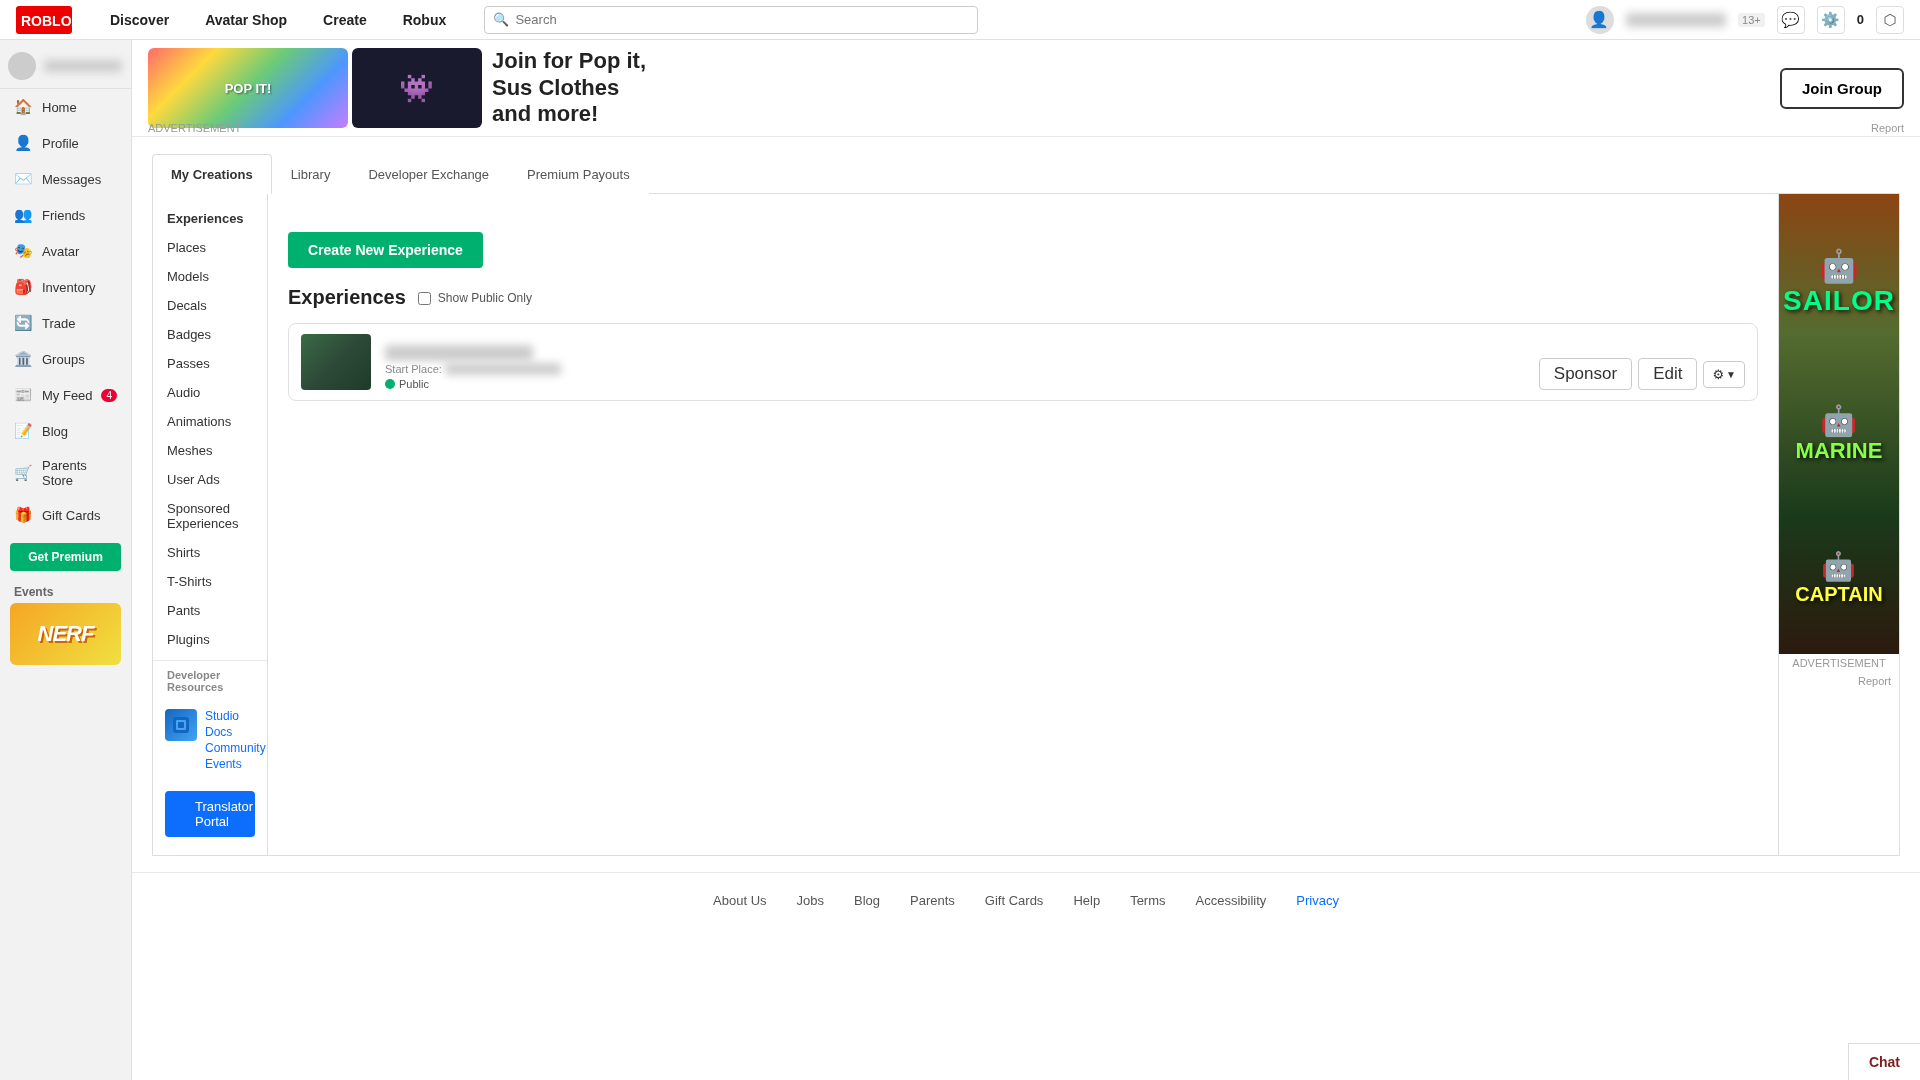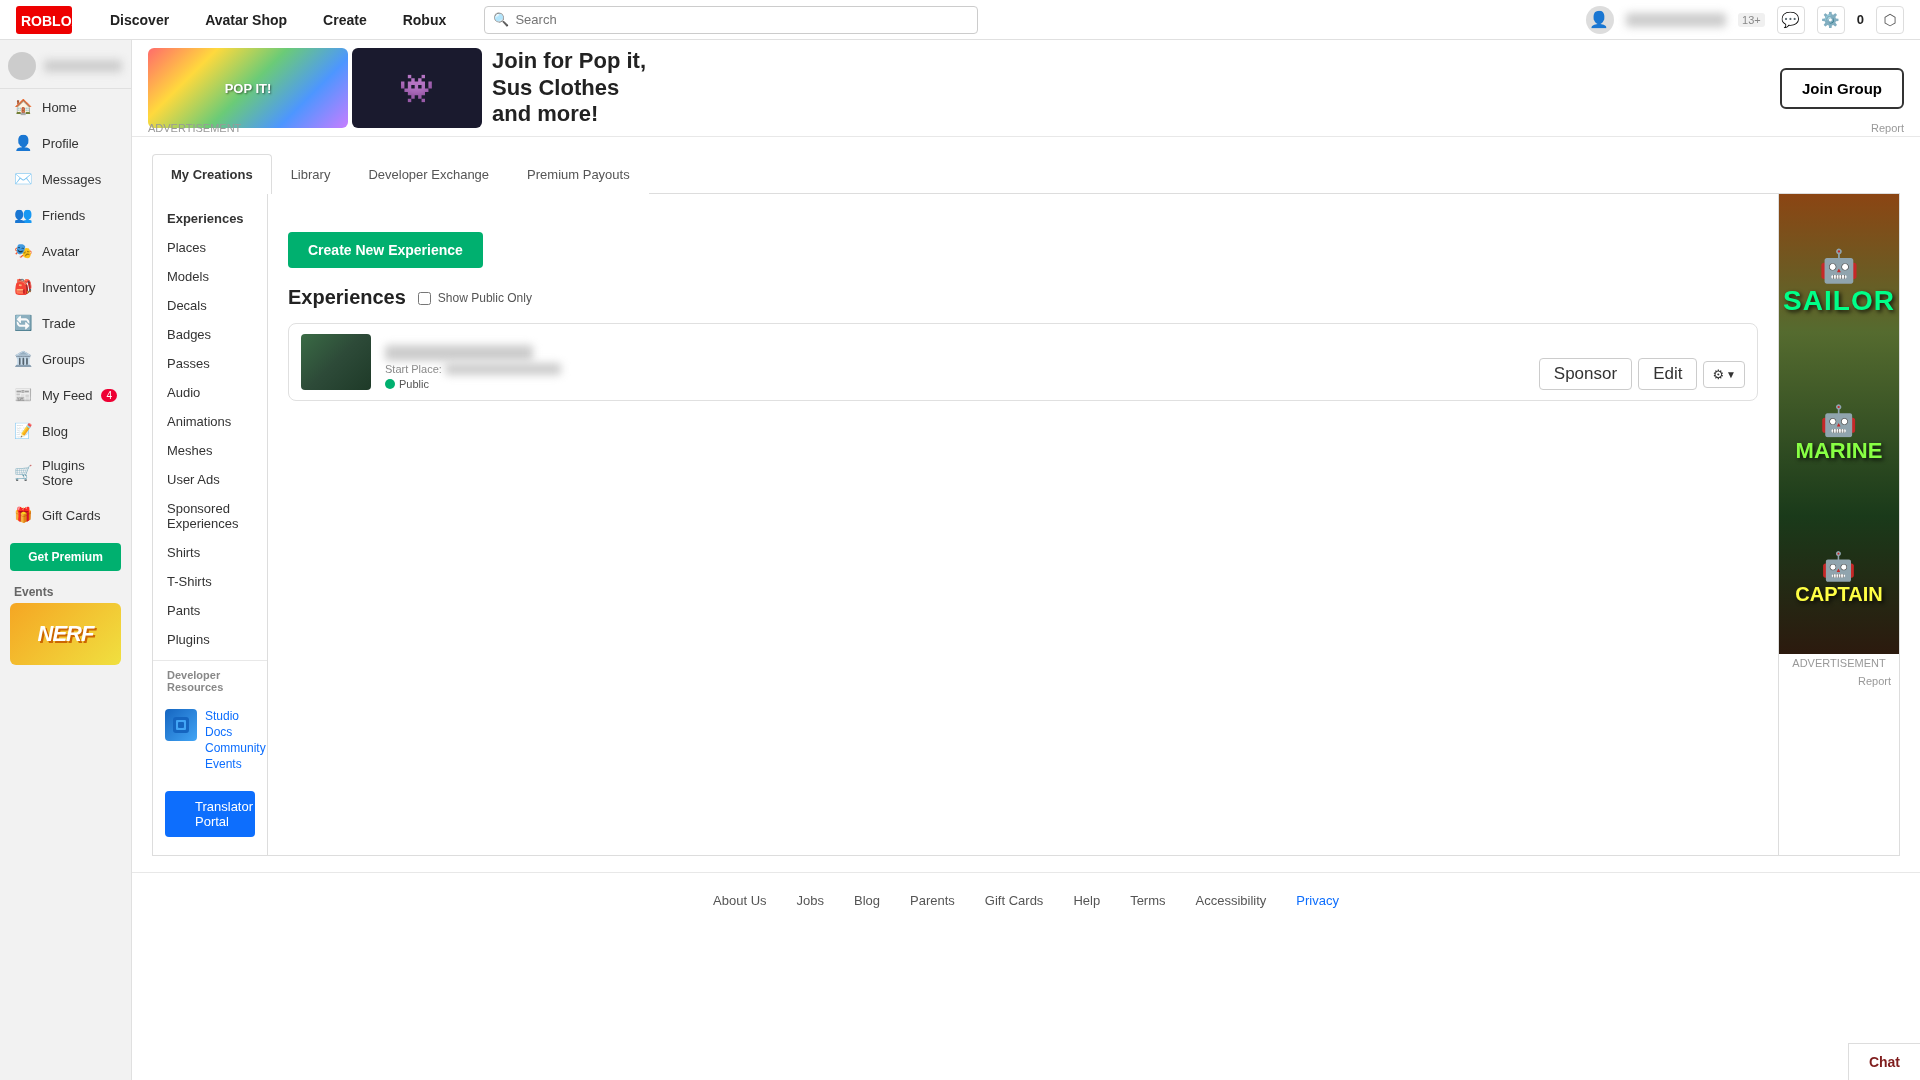--- a/index.html
+++ b/index.html
@@ -306,21 +306,21 @@
     <span class="sidebar-item-icon">📰</span>
     <span class="sidebar-item-label">My Feed</span>
     <span class="sidebar-badge">4</span>
   </a>
   <a class="sidebar-item">
     <span class="sidebar-item-icon">📝</span>
     <span class="sidebar-item-label">Blog</span>
   </a>
   <a class="sidebar-item">
     <span class="sidebar-item-icon">🛒</span>
-    <span class="sidebar-item-label">Plugins Store</span>
+    <span class="sidebar-item-label">Parents Store</span>
   </a>
   <a class="sidebar-item">
     <span class="sidebar-item-icon">🎁</span>
     <span class="sidebar-item-label">Gift Cards</span>
   </a>
 
   <button class="sidebar-premium-btn">Get Premium</button>
 
   <div class="sidebar-events-label">Events</div>
   <div class="sidebar-events-img">

